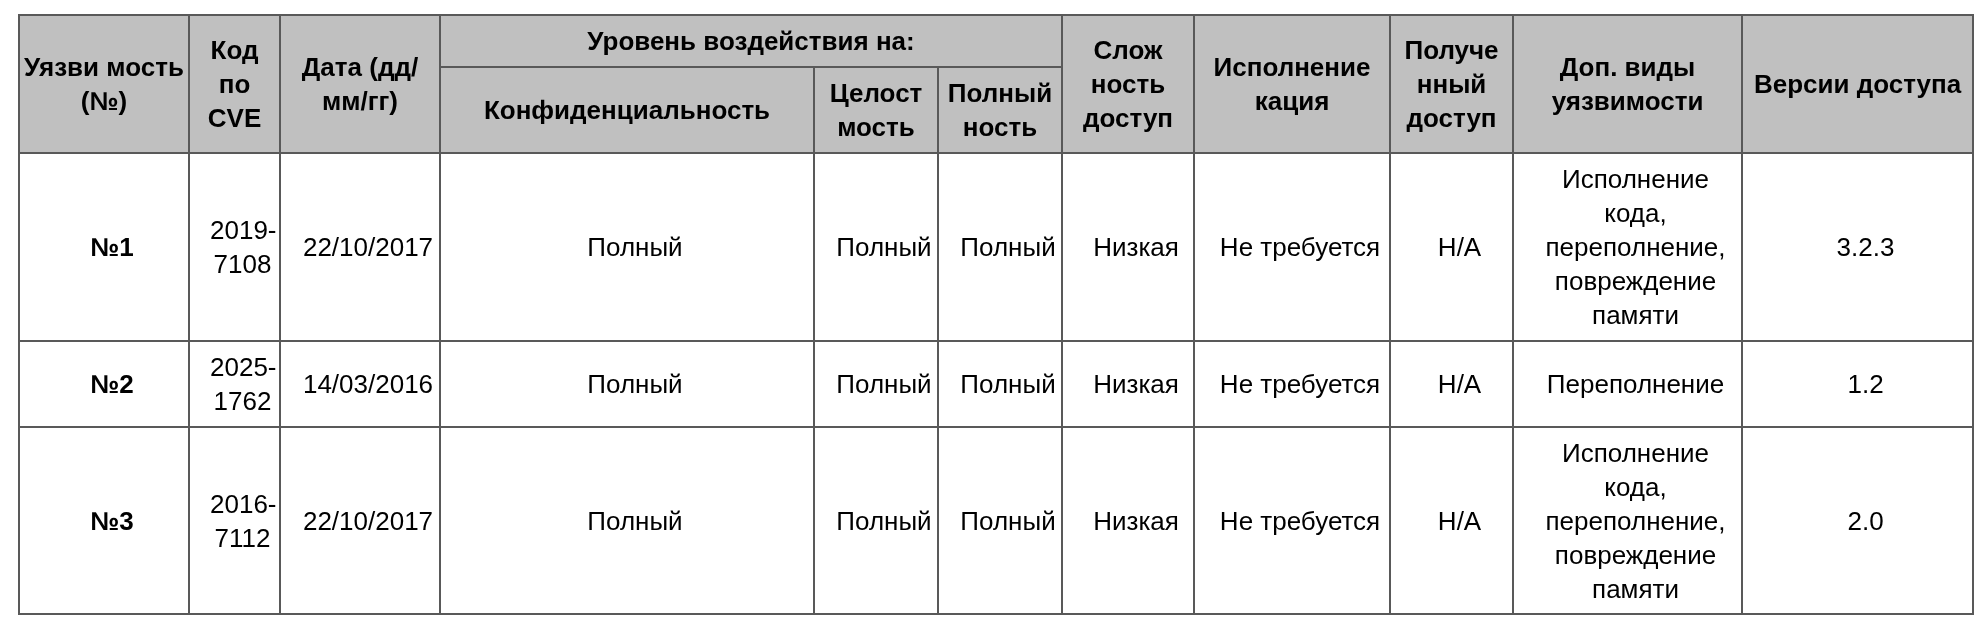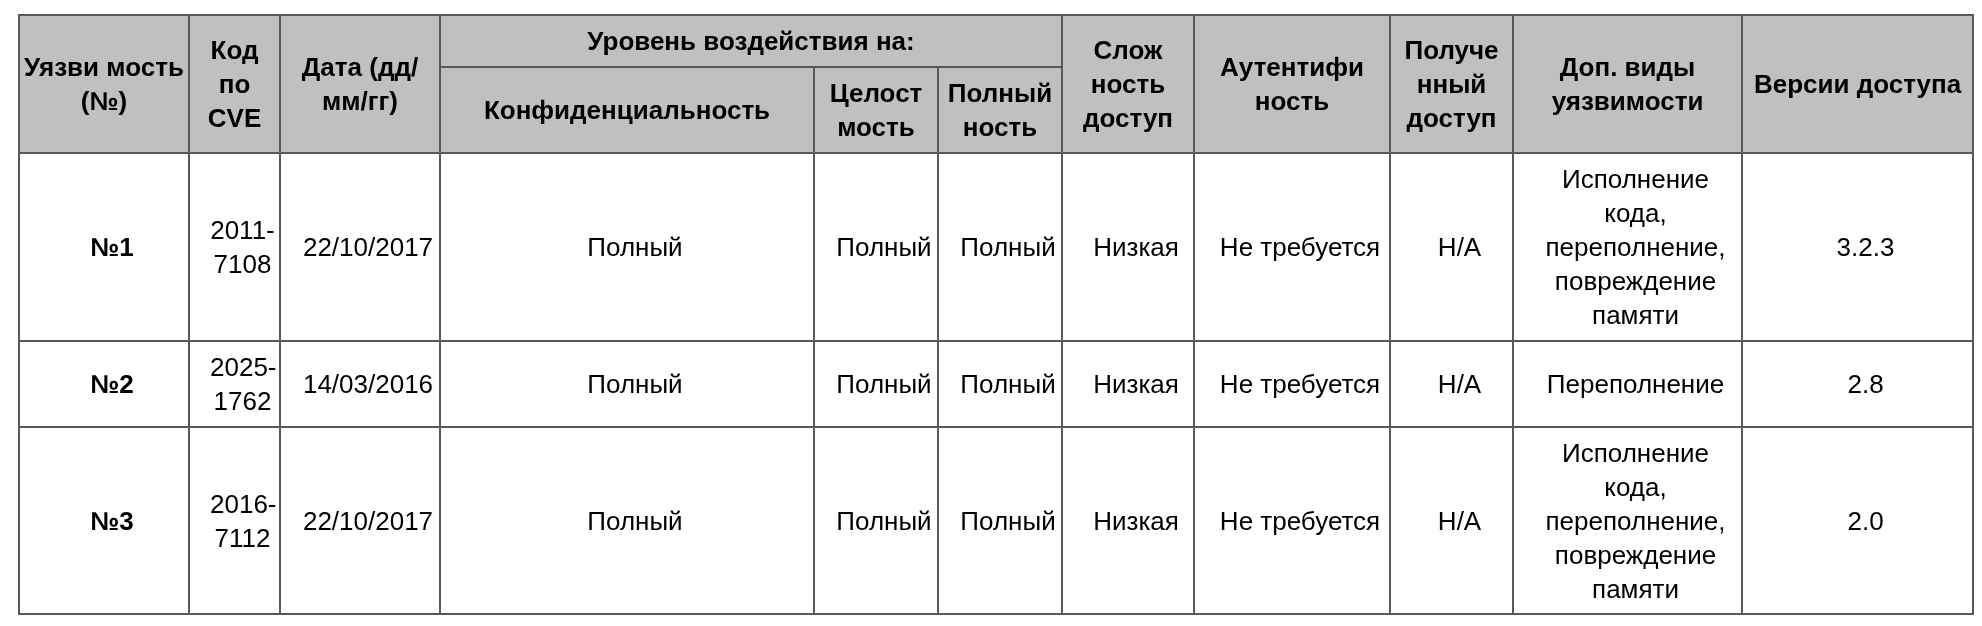--- a/index.html
+++ b/index.html
@@ -44,35 +44,35 @@
     <col style="width:229px">
     <col style="width:231px">
   </colgroup>
   <thead>
     <tr class="h1">
       <th rowspan="2">Уязви мость (№)</th>
       <th rowspan="2">Код по CVE</th>
       <th rowspan="2">Дата (дд/ мм/гг)</th>
       <th colspan="3">Уровень воздействия на:</th>
       <th rowspan="2">Слож ность доступ</th>
-      <th rowspan="2">Аутентифи ность</th>
+      <th rowspan="2">Исполнение кация</th>
       <th rowspan="2">Получе нный доступ</th>
       <th rowspan="2">Доп. виды уязвимости</th>
       <th rowspan="2">Версии доступа</th>
     </tr>
     <tr class="h2">
       <th>Конфиденциальность</th>
       <th>Целост мость</th>
       <th>Полный ность</th>
     </tr>
   </thead>
   <tbody>
     <tr class="r1">
       <td class="num">№1</td>
-      <td>2011- 7108</td>
+      <td>2019- 7108</td>
       <td>22/10/2017</td>
       <td>Полный</td>
       <td>Полный</td>
       <td>Полный</td>
       <td>Низкая</td>
       <td>Не требуется</td>
       <td>Н/А</td>
       <td>Исполнение кода, переполнение, повреждение памяти</td>
       <td>3.2.3</td>
     </tr>
@@ -80,21 +80,21 @@
       <td class="num">№2</td>
       <td>2025- 1762</td>
       <td>14/03/2016</td>
       <td>Полный</td>
       <td>Полный</td>
       <td>Полный</td>
       <td>Низкая</td>
       <td>Не требуется</td>
       <td>Н/А</td>
       <td>Переполнение</td>
-      <td>2.8</td>
+      <td>1.2</td>
     </tr>
     <tr class="r3">
       <td class="num">№3</td>
       <td>2016- 7112</td>
       <td>22/10/2017</td>
       <td>Полный</td>
       <td>Полный</td>
       <td>Полный</td>
       <td>Низкая</td>
       <td>Не требуется</td>

